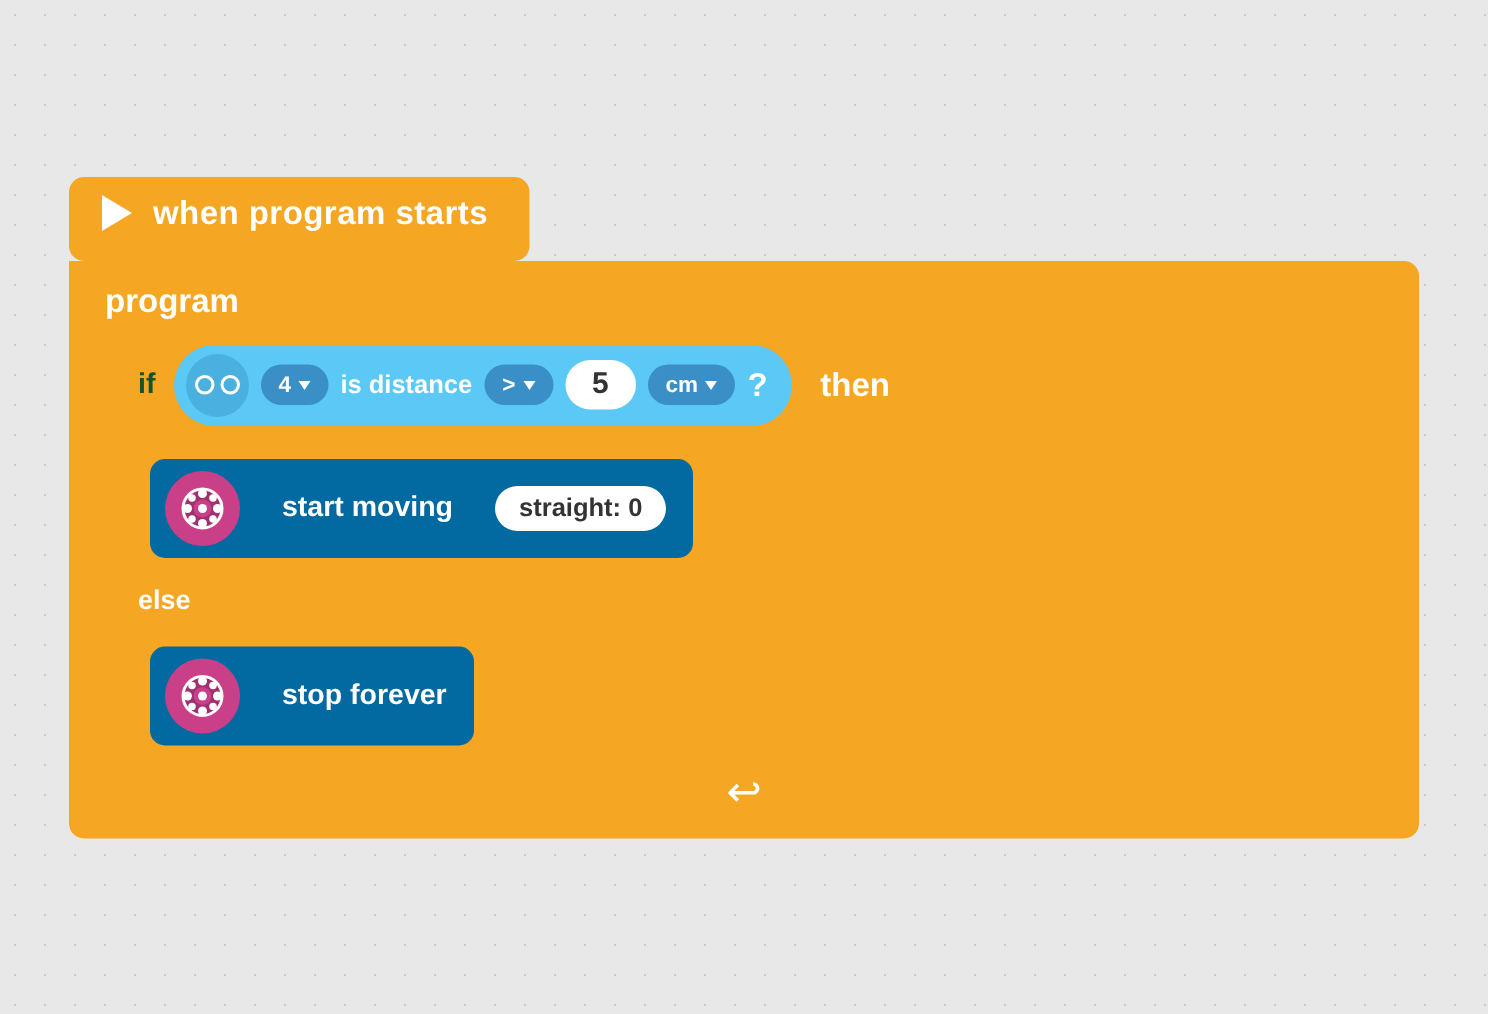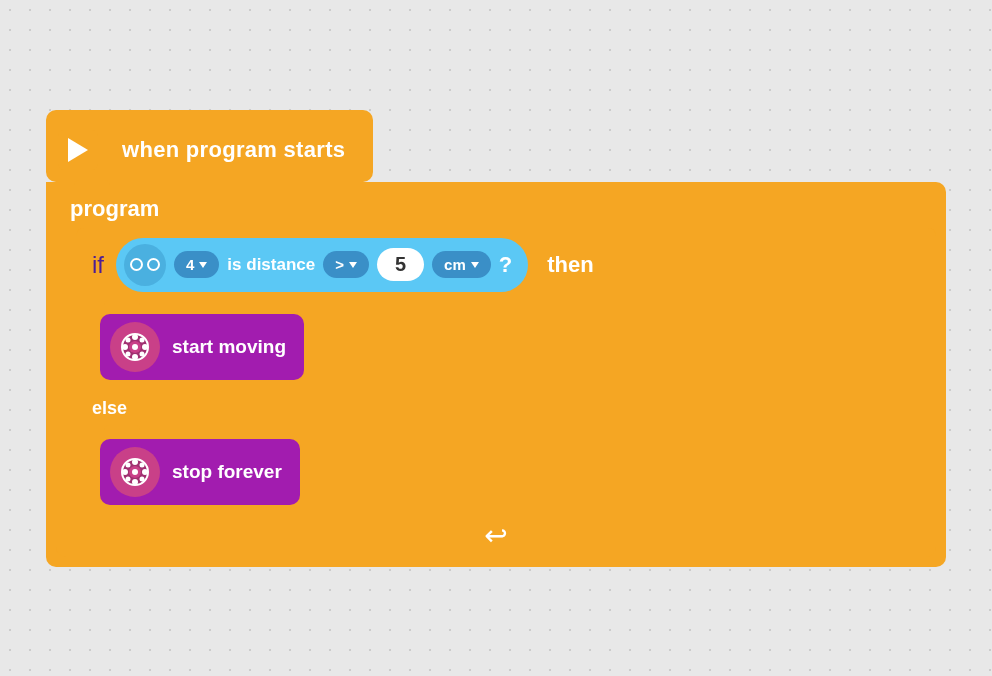--- a/index.html
+++ b/index.html
@@ -35,40 +35,40 @@
     }
 
     .when-label {
       color: white;
       font-size: 22px;
       font-weight: bold;
       letter-spacing: 0.3px;
     }
 
     .if-label {
-      color: #4c1d95;
-      font-size: 24px;
-      font-weight: normal;
+      color: #14532d;
+      font-size: 19px;
+      font-weight: bold;
     }
 
     
     .blocks-root {
       display: inline-block;
       position: relative;
       margin: 40px;
     }
 
     
     .b-when {
       background: #f5a623;
       border-radius: 10px 10px 10px 10px;
       display: inline-flex;
       align-items: center;
-      gap: 24px;
-      padding: 20px 28px 12px 12px;
+      gap: 4px;
+      padding: 4px 28px 12px 12px;
       position: relative;
       z-index: 2;
     }
 
     .b-when::after {
       content: '';
       position: absolute;
       bottom: -10px;
       left: 28px;
       width: 36px;
@@ -173,25 +173,25 @@
       background: #f5a623;
       height: 42px;
       border-radius: 0 0 10px 10px;
       display: flex;
       align-items: center;
       justify-content: center;
     }
 
     
     .b-action {
-      background: #a21caf;
+      background: #0369a1;
       border-radius: 10px;
       display: inline-flex;
       align-items: center;
-      gap: 12px;
+      gap: 28px;
       padding: 8px 18px 8px 10px;
       margin: 2px 0 10px 0;
     }
 
     .b-motor-icon {
       background: #c94088;
       border-radius: 50%;
       width: 50px;
       height: 50px;
       display: flex;
@@ -363,20 +363,21 @@
                 <circle cx="17" cy="27" r="3" fill="white"></circle>
                 <circle cx="7" cy="17" r="3" fill="white"></circle>
                 <circle cx="27" cy="17" r="3" fill="white"></circle>
                 <circle cx="10" cy="10" r="2.5" fill="white"></circle>
                 <circle cx="24" cy="24" r="2.5" fill="white"></circle>
                 <circle cx="24" cy="10" r="2.5" fill="white"></circle>
                 <circle cx="10" cy="24" r="2.5" fill="white"></circle>
               </svg>
             </div>
             <span class="b-action-text">start moving</span>
+            <div class="b-action-value">straight: 0</div>
           </div>
         </div>
 
         <div class="b-else-row">
           <span>else</span>
         </div>
 
         <div class="b-inner-section">
           <div class="b-action">
             <div class="b-motor-icon">

